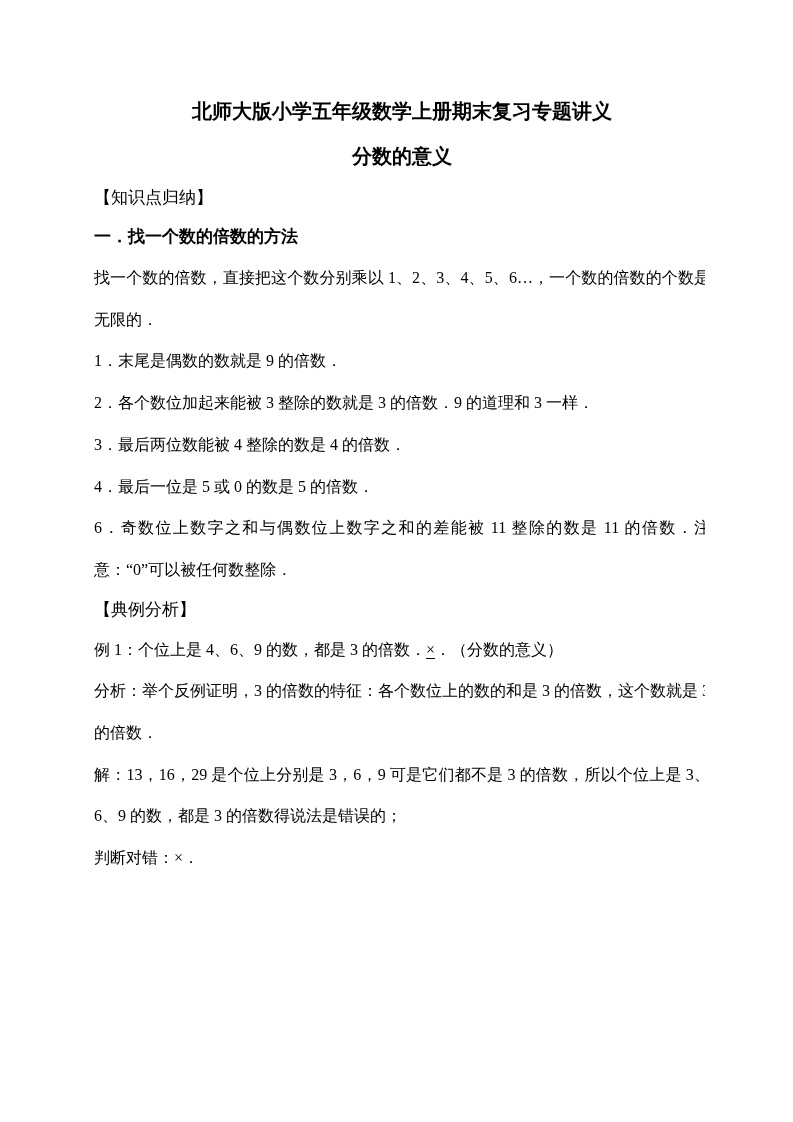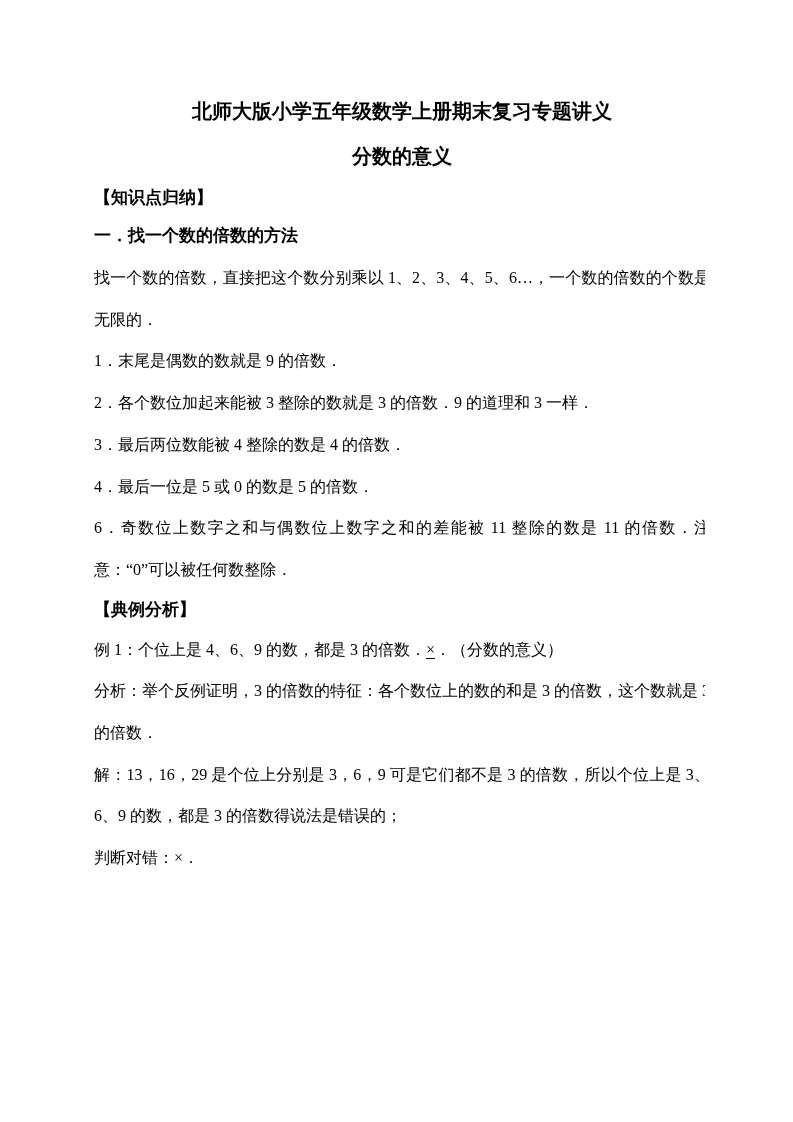--- a/index.html
+++ b/index.html
@@ -27,26 +27,26 @@
     font-family: "Liberation Sans", "DejaVu Sans", sans-serif;
     font-size: 20px;
     font-weight: bold;
     line-height: 45px;
     text-align: center;
     margin: 0;
   }
   .section-header {
     font-family: "Liberation Sans", "DejaVu Sans", sans-serif;
     font-size: 17px;
-    font-weight: bold;
+    font-weight: normal;
     line-height: 38px;
     margin: 0;
   }
   .sub-heading {
-    font-family: Liberation Mono, monospace;
+    font-family: Liberation Sans, sans-serif;
     font-size: 17px;
     font-weight: bold;
     line-height: 40px;
     margin: 0;
   }
   .para {
     font-family: Liberation Serif, serif;
     font-size: 16px;
     line-height: 41.7px;
     text-align: justify;

